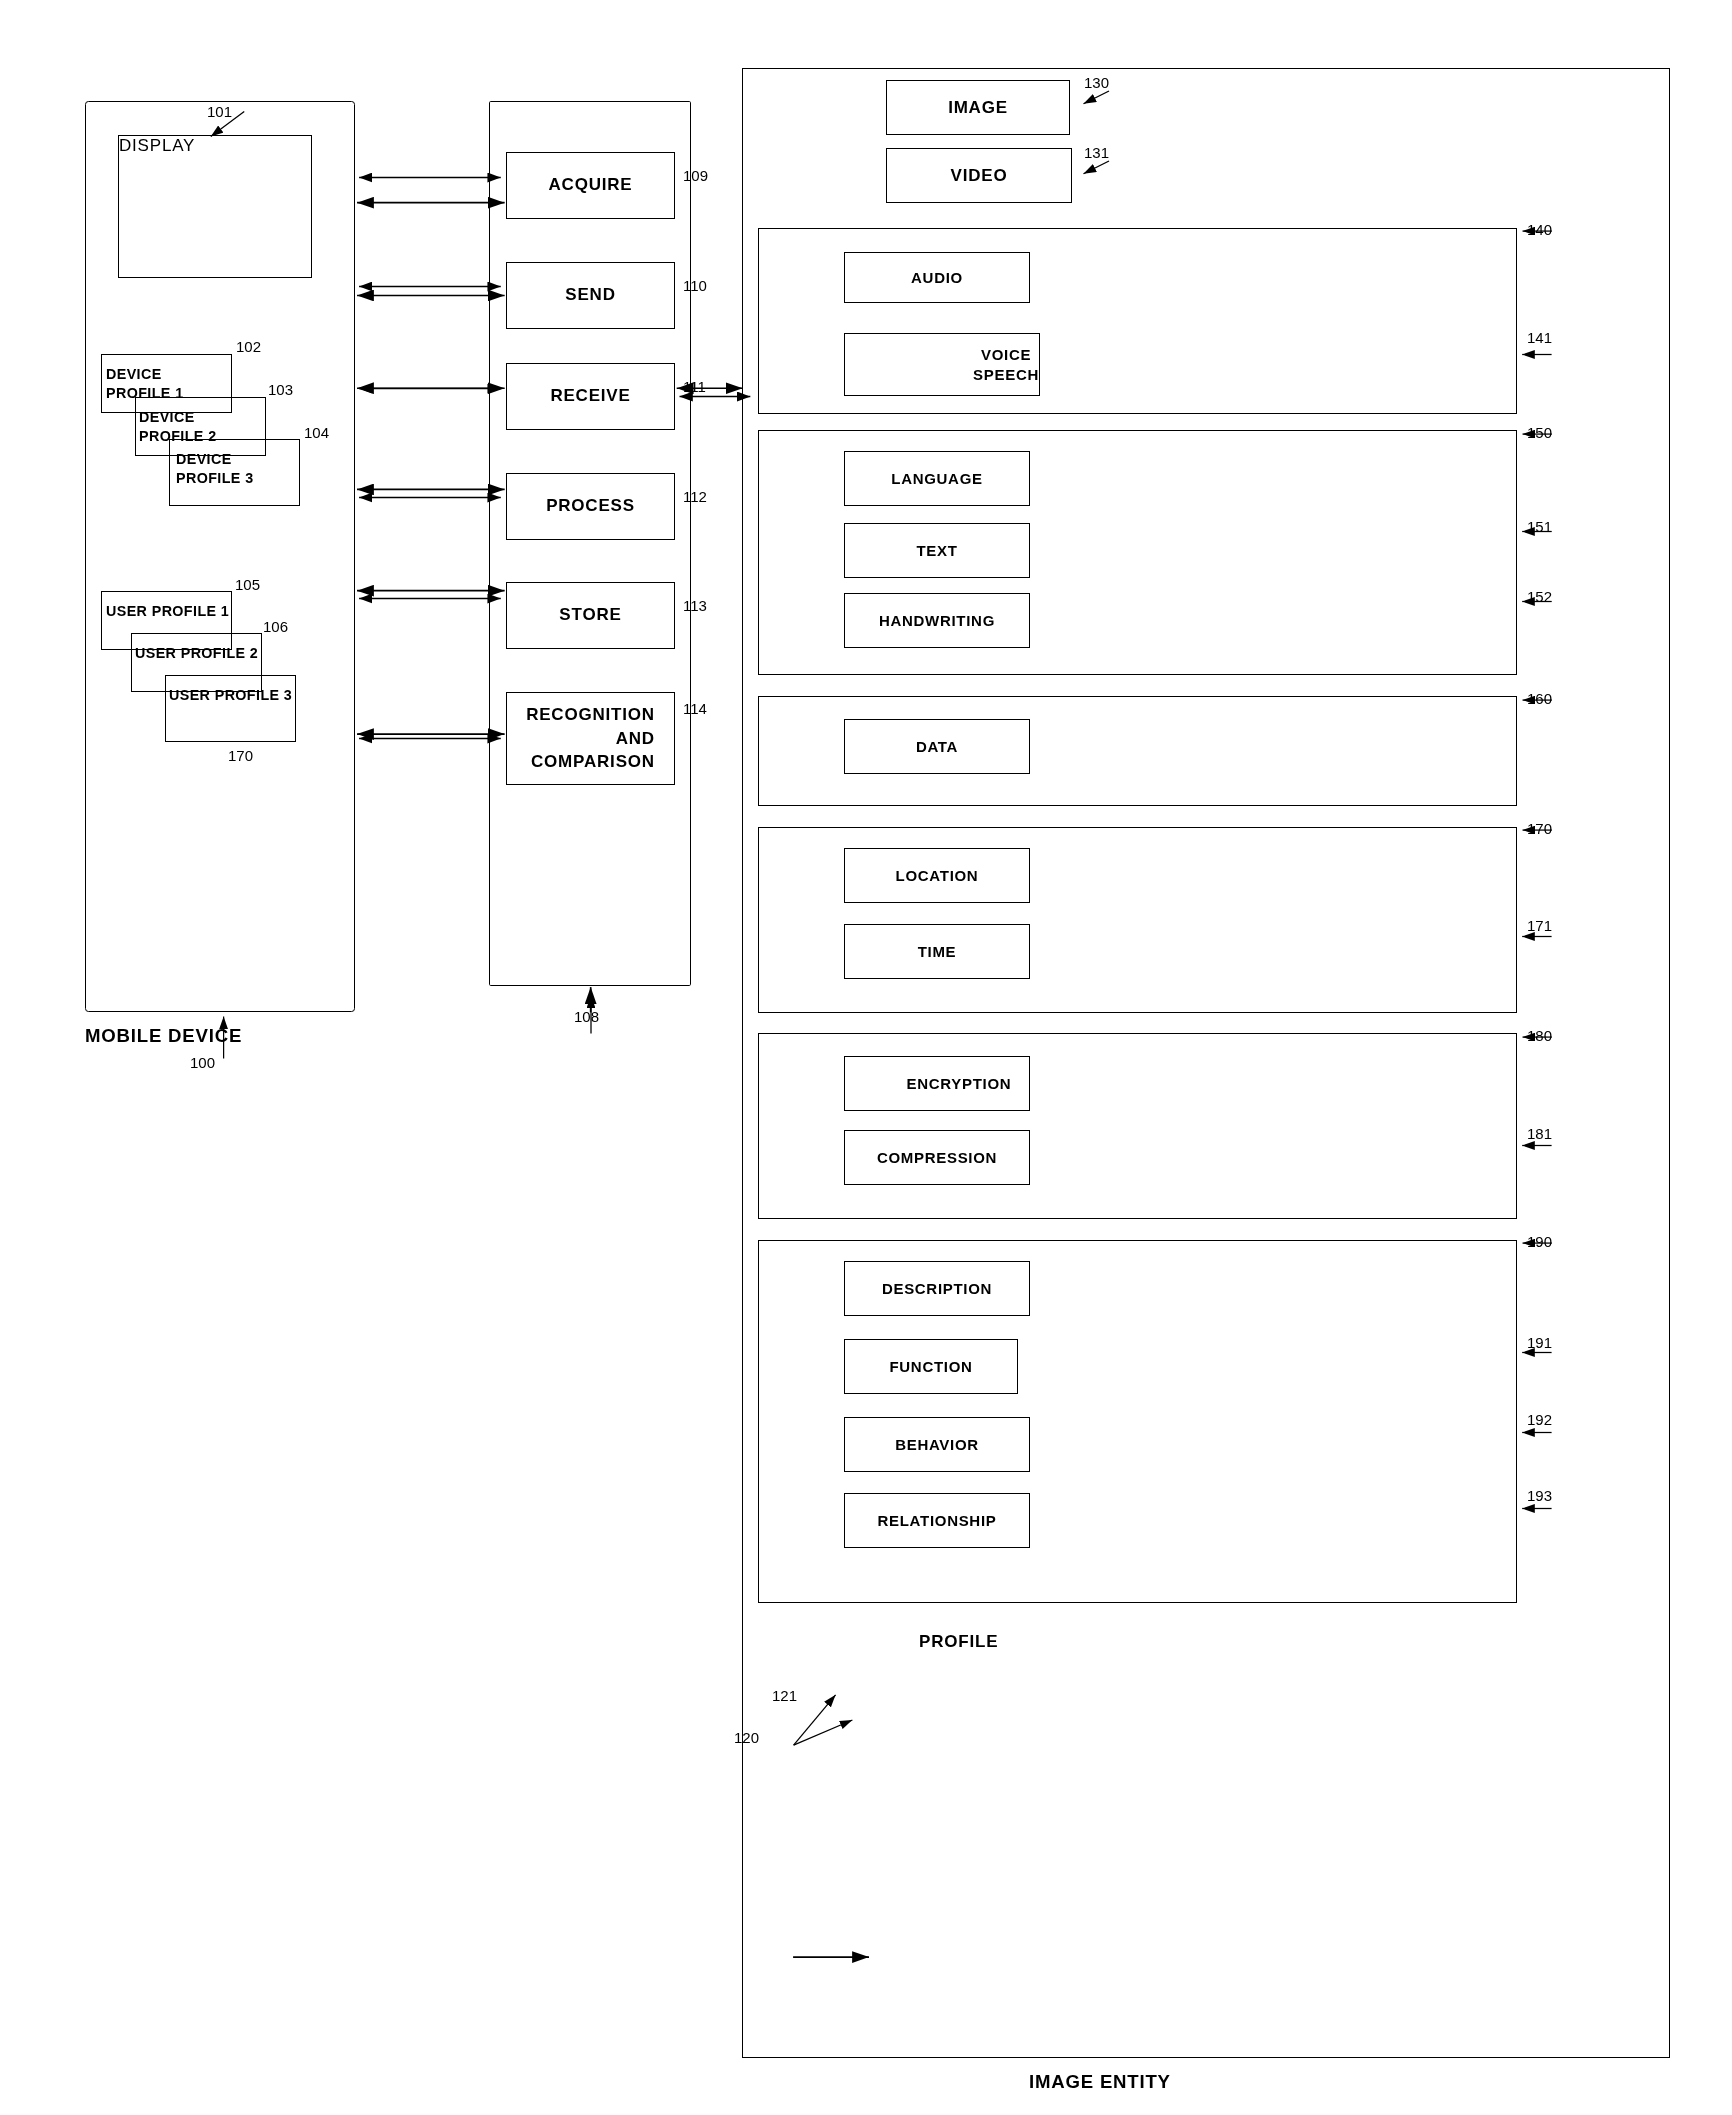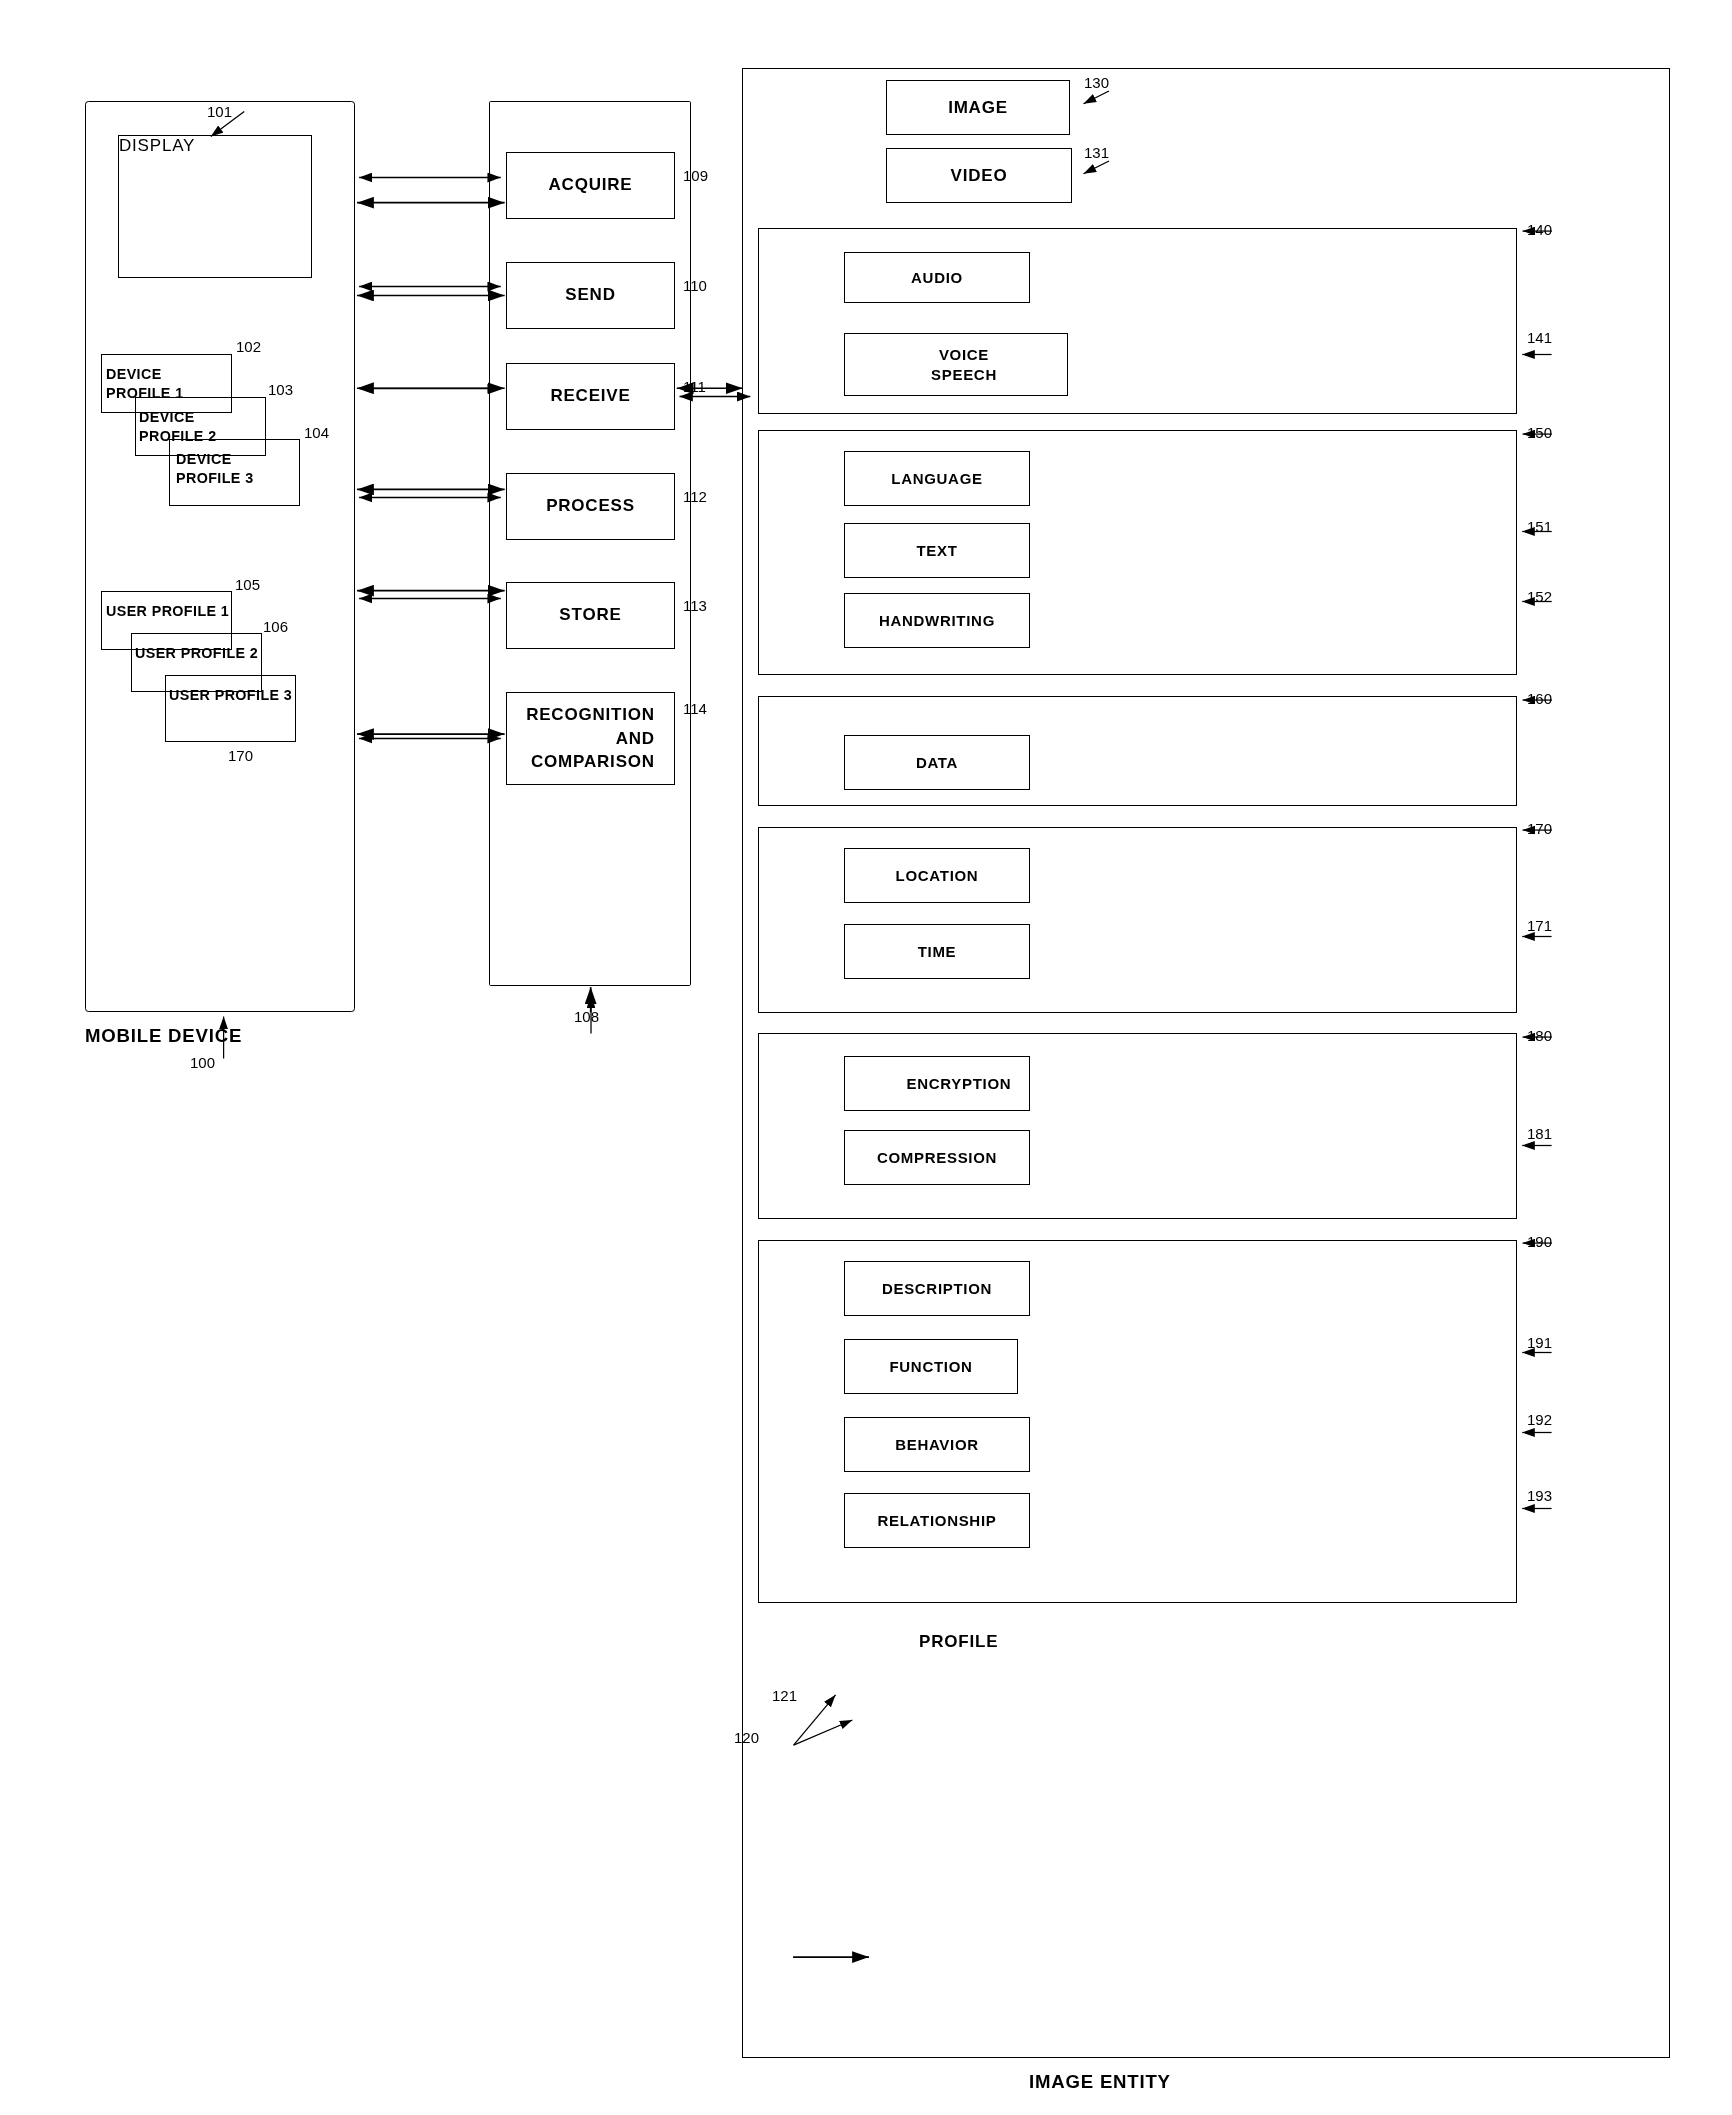--- a/index.html
+++ b/index.html
@@ -373,21 +373,21 @@
   <div style="position:absolute; left:724px; top:194px; width:759px; height:186px; border:1.7px solid #000;"></div>
   <div class="ref-num" style="left:1493px; top:187px;">140</div>
   <svg style="position:absolute; left:1484px; top:187px; width:51px; height:21px;" viewBox="0 0 60 25" width="51" height="21">
     <line x1="40" y1="12" x2="5" y2="12" stroke="#000" stroke-width="1.5" marker-end="url(#arrowhead)"></line>
   </svg>
 
   <div style="position:absolute; left:810px; top:218px; width:186px; height:51px; border:1.7px solid #000; display:flex; align-items:center; justify-content:center;">
     <span style="font-size:15px; font-weight:bold; letter-spacing:0.7px;">AUDIO</span>
   </div>
 
-  <div style="position:absolute; left:810px; top:299px; width:224px; height:63px; border:1.7px solid #000; display:flex; align-items:center; justify-content:center;padding-left:16px;">
+  <div style="position:absolute; left:810px; top:299px; width:196px; height:63px; border:1.7px solid #000; display:flex; align-items:center; justify-content:flex-end;padding-left:16px;">
     <span style="font-size:15px; font-weight:bold; letter-spacing:0.7px; text-align:center; line-height:1.3;">VOICE<br>SPEECH</span>
   </div>
   <div class="ref-num" style="left:1493px; top:295px;">141</div>
   <svg style="position:absolute; left:1484px; top:312px; width:42px; height:17px;" viewBox="0 0 50 20" width="42" height="17">
     <line x1="40" y1="10" x2="5" y2="10" stroke="#000" stroke-width="1.5" marker-end="url(#arrowhead)"></line>
   </svg>
 
   <div style="position:absolute; left:724px; top:396px; width:759px; height:245px; border:1.7px solid #000;"></div>
   <div class="ref-num" style="left:1493px; top:390px;">150</div>
   <svg style="position:absolute; left:1484px; top:390px; width:51px; height:21px;" viewBox="0 0 60 25" width="51" height="21">
@@ -413,21 +413,21 @@
   <svg style="position:absolute; left:1484px; top:559px; width:42px; height:17px;" viewBox="0 0 50 20" width="42" height="17">
     <line x1="40" y1="10" x2="5" y2="10" stroke="#000" stroke-width="1.5" marker-end="url(#arrowhead)"></line>
   </svg>
 
   <div style="position:absolute; left:724px; top:662px; width:759px; height:110px; border:1.7px solid #000;"></div>
   <div class="ref-num" style="left:1493px; top:656px;">160</div>
   <svg style="position:absolute; left:1484px; top:656px; width:51px; height:21px;" viewBox="0 0 60 25" width="51" height="21">
     <line x1="40" y1="12" x2="5" y2="12" stroke="#000" stroke-width="1.5" marker-end="url(#arrowhead)"></line>
   </svg>
 
-  <div style="position:absolute; left:810px; top:685px; width:186px; height:55px; border:1.7px solid #000; display:flex; align-items:center; justify-content:center;margin-top:16px;">
+  <div style="position:absolute; left:810px; top:685px; width:186px; height:55px; border:1.7px solid #000; display:flex; align-items:center; justify-content:center;">
     <span style="font-size:15px; font-weight:bold; letter-spacing:0.7px;">DATA</span>
   </div>
 
   <div style="position:absolute; left:724px; top:793px; width:759px; height:186px; border:1.7px solid #000;"></div>
   <div class="ref-num" style="left:1493px; top:786px;">170</div>
   <svg style="position:absolute; left:1484px; top:786px; width:51px; height:21px;" viewBox="0 0 60 25" width="51" height="21">
     <line x1="40" y1="12" x2="5" y2="12" stroke="#000" stroke-width="1.5" marker-end="url(#arrowhead)"></line>
   </svg>
 
   <div style="position:absolute; left:810px; top:814px; width:186px; height:55px; border:1.7px solid #000; display:flex; align-items:center; justify-content:center;">

